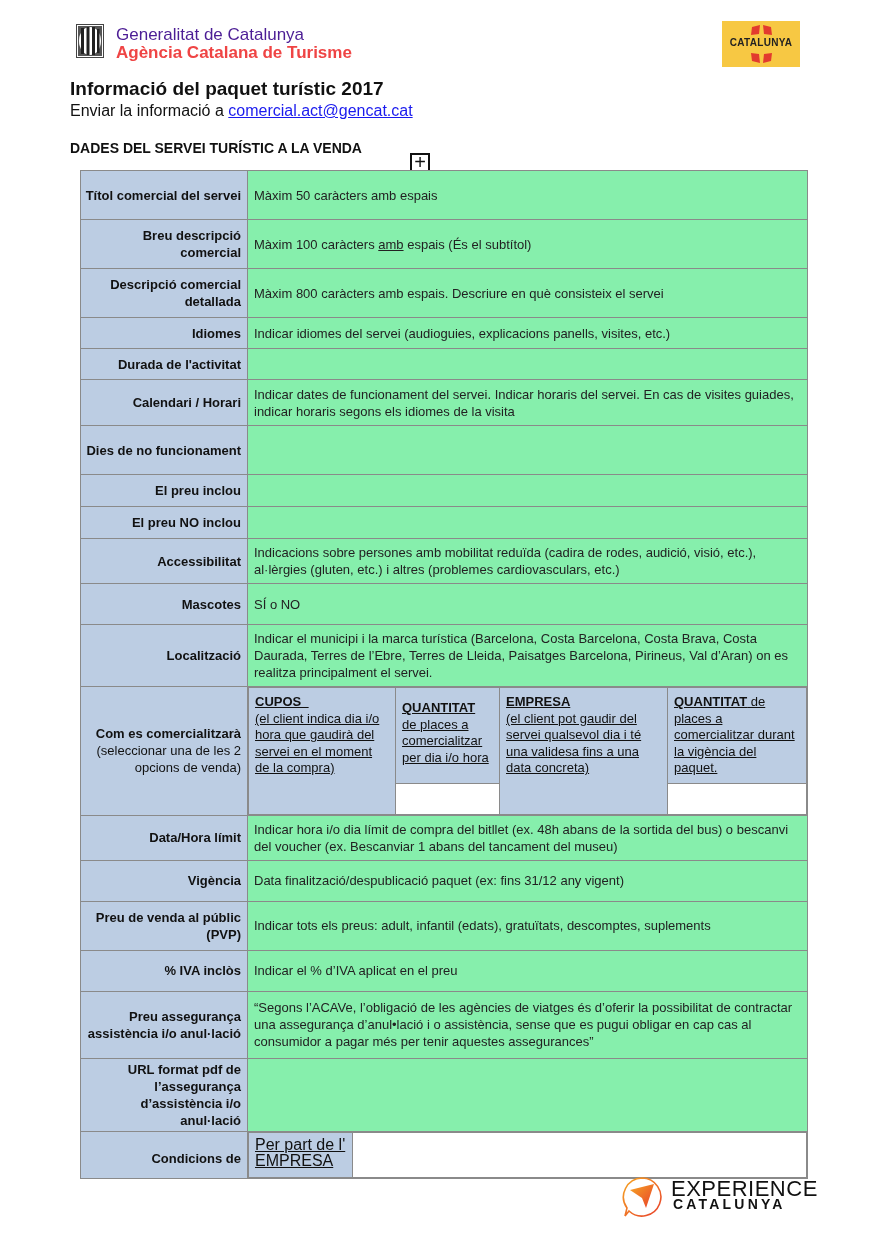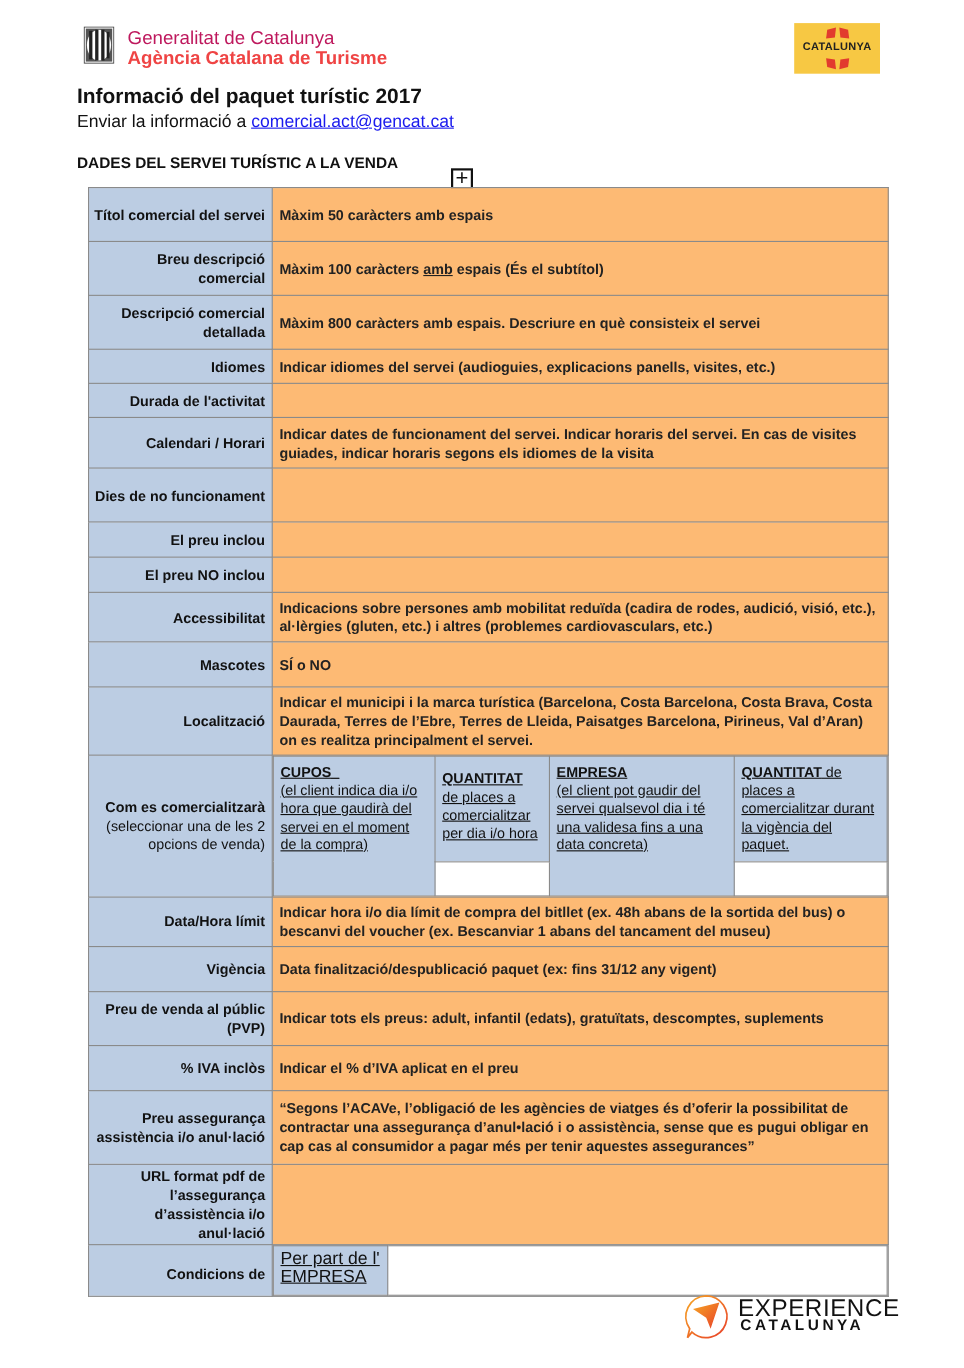--- a/index.html
+++ b/index.html
@@ -2,39 +2,39 @@
 <html><head>
 <meta charset="utf-8">
 <style>
   html, body { margin: 0; padding: 0; background: #ffffff; }
   body { width: 876px; height: 1244px; position: relative; overflow: hidden;
          font-family: "Liberation Sans", sans-serif; color: #111; }
   .abs { position: absolute; }
 
   
   .gen-logo { left: 76px; top: 24px; width: 28px; height: 34px; }
-  .gen-line1 { left: 116px; top: 26px; font-size: 17px; color: #be185d; line-height: 18px; }
+  .gen-line1 { left: 116px; top: 26px; font-size: 17px; color: #4c1d95; line-height: 18px; }
   .gen-line2 { left: 116px; top: 44px; font-size: 17px; font-weight: bold; color: #ef4444; line-height: 18px; }
   .cat-logo { left: 722px; top: 21px; width: 78px; height: 46px; background: #f7c843; }
   .cat-logo-text { position: absolute; left: 0; right: 0; top: 16px; text-align: center;
                    font-size: 10px; font-weight: bold; letter-spacing: 0.3px; color: #222; }
   .doc-title { left: 70px; top: 78px; font-size: 19px; font-weight: bold; line-height: 22px; }
   .send-line { left: 70px; top: 101px; font-size: 16px; line-height: 20px; }
   .send-line a { color: #1a1aee; text-decoration: underline; }
   .section-title { left: 70px; top: 139px; font-size: 14px; font-weight: bold; line-height: 18px; }
   .move-handle { left: 410px; top: 153px; width: 20px; height: 20px; box-sizing: border-box;
                  border: 2px solid #111; font-size: 20px; line-height: 15px; text-align: center; }
 
   
   table.form { position: absolute; left: 80px; top: 170px; width: 728px;
                border-collapse: collapse; table-layout: fixed; }
   table.form td { border: 1px solid #8a8a8a; font-size: 13px; line-height: 17px; vertical-align: middle; }
   td.lbl { background: #bccde3; text-align: right; font-weight: bold; font-size: 14.5px;
            padding: 2px 6px 2px 4px; width: 156px; line-height: 18px; }
-  td.val { background: #fdba74; padding: 2px 6px; color: #222; font-weight: bold; }
+  td.val { background: #86efac; padding: 2px 6px; color: #222; }
   .u { text-decoration: underline; }
   .lbl-normal { font-weight: normal; }
 
   
   td.nest { padding: 0; }
   table.inner { width: 100%; border-collapse: collapse; table-layout: fixed; }
   table.inner td { border: 1px solid #8a8a8a; vertical-align: top; font-size: 13px; line-height: 16.5px; text-decoration: underline; }
   table.inner td.blue { background: #bccde3; padding: 6px 6px; }
   table.inner td.white { background: #fff; height: 28px; }
   .b { font-weight: bold; }

